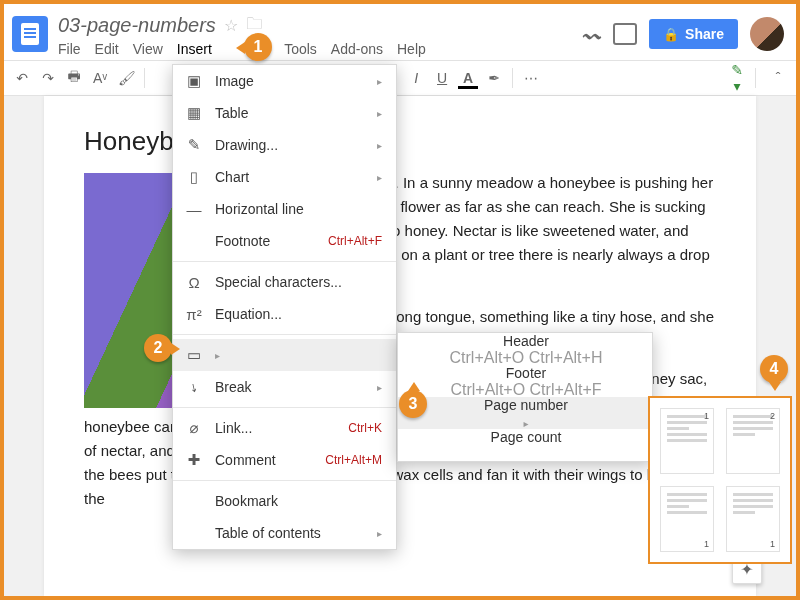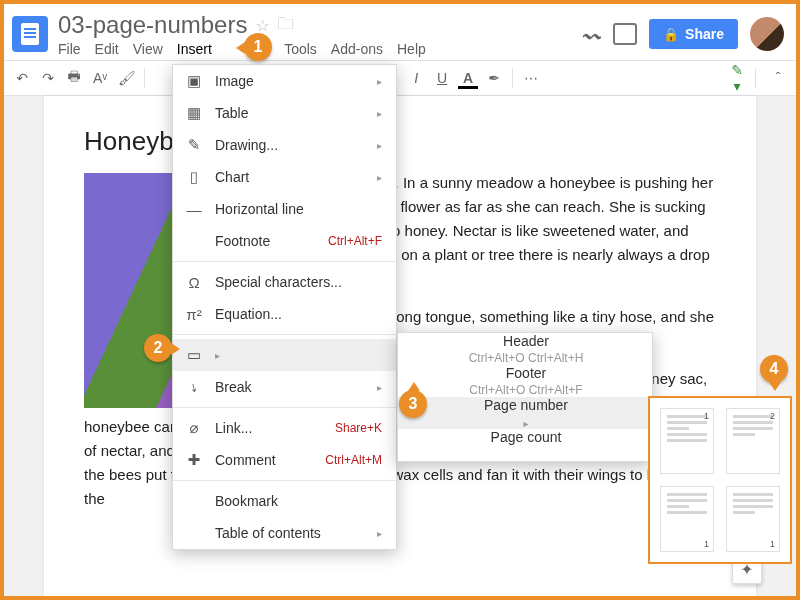--- a/index.html
+++ b/index.html
@@ -5,21 +5,21 @@
 * { box-sizing: border-box; margin: 0; padding: 0; font-family: Arial, "Helvetica Neue", Helvetica, sans-serif; }
 body { width: 800px; height: 600px; overflow: hidden; background: #fff; border: 4px solid #ea8e28; position: relative; }
 
 
 .titlebar { height: 56px; display: flex; align-items: center; padding: 4px 12px 0 8px; }
 .docs-logo { width: 36px; height: 36px; background: #4285f4; border-radius: 4px; position: relative; margin-right: 10px; }
 .docs-logo::before { content: ""; position: absolute; left: 9px; top: 7px; width: 18px; height: 22px; background: #fff; border-radius: 2px; }
 .docs-logo::after { content: ""; position: absolute; left: 12px; top: 12px; width: 12px; height: 2px; background: #4285f4; box-shadow: 0 4px 0 #4285f4, 0 8px 0 #4285f4; }
 .title-col { flex: 1; display: flex; flex-direction: column; }
 .doc-row { display: flex; align-items: center; gap: 8px; }
-.doc-title { font-size: 24px; color: #5f5f5f; }
+.doc-title { font-size: 20px; color: #5f5f5f; font-style: italic; }
 .star,.folder { color: #bdbdbd; font-size: 16px; }
 .menubar { display: flex; gap: 14px; font-size: 14px; color: #5f5f5f; margin-top: 2px; }
 .menubar div { cursor: default; }
 .menubar .active { color: #000; }
 .right-actions { display: flex; align-items: center; gap: 12px; }
 .trend { color: #666; font-size: 18px; }
 .comment-btn { width: 24px; height: 22px; border: 2px solid #777; border-radius: 3px; position: relative; }
 .share-btn { background: #4285f4; color: #fff; font-size: 14px; font-weight: bold; padding: 7px 14px; border-radius: 3px; display: flex; align-items: center; gap: 6px; }
 .share-lock { font-size: 13px; }
 .avatar { width: 34px; height: 34px; border-radius: 50%; background: linear-gradient(135deg,#c2896b 0%,#c2896b 55%,#3a2b1d 55%);}
@@ -51,21 +51,21 @@
 .menu .mi .lbl { flex: 1; }
 .menu .mi .sc { color: #b91c1c; font-size: 12px; }
 .menu .mi .arr { color: #9a9a9a; font-size: 10px; }
 .menu .mi.hi { background: #eeeeee; }
 .menu hr { border: none; border-top: 1px solid #e6e6e6; margin: 4px 0; }
 
 
 .submenu { position: absolute; left: 393px; top: 328px; width: 256px; background: #fff; box-shadow: 0 4px 16px rgba(0,0,0,.25); border: 1px solid #d9d9d9; font-size: 14px; color: #333; z-index: 21; }
 .submenu .mi { height: 32px; display: flex; align-items: center; padding: 0 14px 0 16px; flex-direction: column; }
 .submenu .mi .lbl { flex: 1; }
-.submenu .mi .sc { color: #9a9a9a; font-size: 12px; }
+.submenu .mi .sc { color: #9a9a9a; font-size: 16px; }
 .submenu .mi .arr { color: #9a9a9a; font-size: 10px; }
 .submenu .mi.hi { background: #eeeeee; }
 
 
 .pn-panel { position: absolute; right: 4px; top: 392px; width: 144px; height: 168px; border: 2px solid #ea8e28; background: #fff; z-index: 22; display: grid; grid-template-columns: 1fr 1fr; grid-template-rows: 1fr 1fr; padding: 10px; gap: 12px; }
 .pn-opt { border: 1px solid #e1e1e1; background: #fff; position: relative; display:flex; flex-direction:column; padding:6px 6px; gap:3px;}
 .pn-opt .ln { height:3px; background:#d6d6d6; }
 .pn-opt .sm { width:55%; }
 .pn-opt .num { position:absolute; font-size:9px; color:#555; }
 .pn-opt.nTR .num { top:2px; right:4px; }
@@ -196,21 +196,21 @@
     </div>
   <div class="mi">
       <span class="ic">⭏</span>
       <span class="lbl">Break</span>
       <span class="arr">▸</span>
     </div>
   <hr>
   <div class="mi">
       <span class="ic">⌀</span>
       <span class="lbl">Link...</span>
-      <span class="sc">Share+K</span>
+      <span class="sc">Ctrl+K</span>
     </div>
   <div class="mi">
       <span class="ic">✚</span>
       <span class="lbl">Comment</span>
       <span class="sc">Ctrl+Alt+M</span>
     </div>
   <hr>
   <div class="mi">
       <span class="ic"></span>
       <span class="lbl">Bookmark</span>

